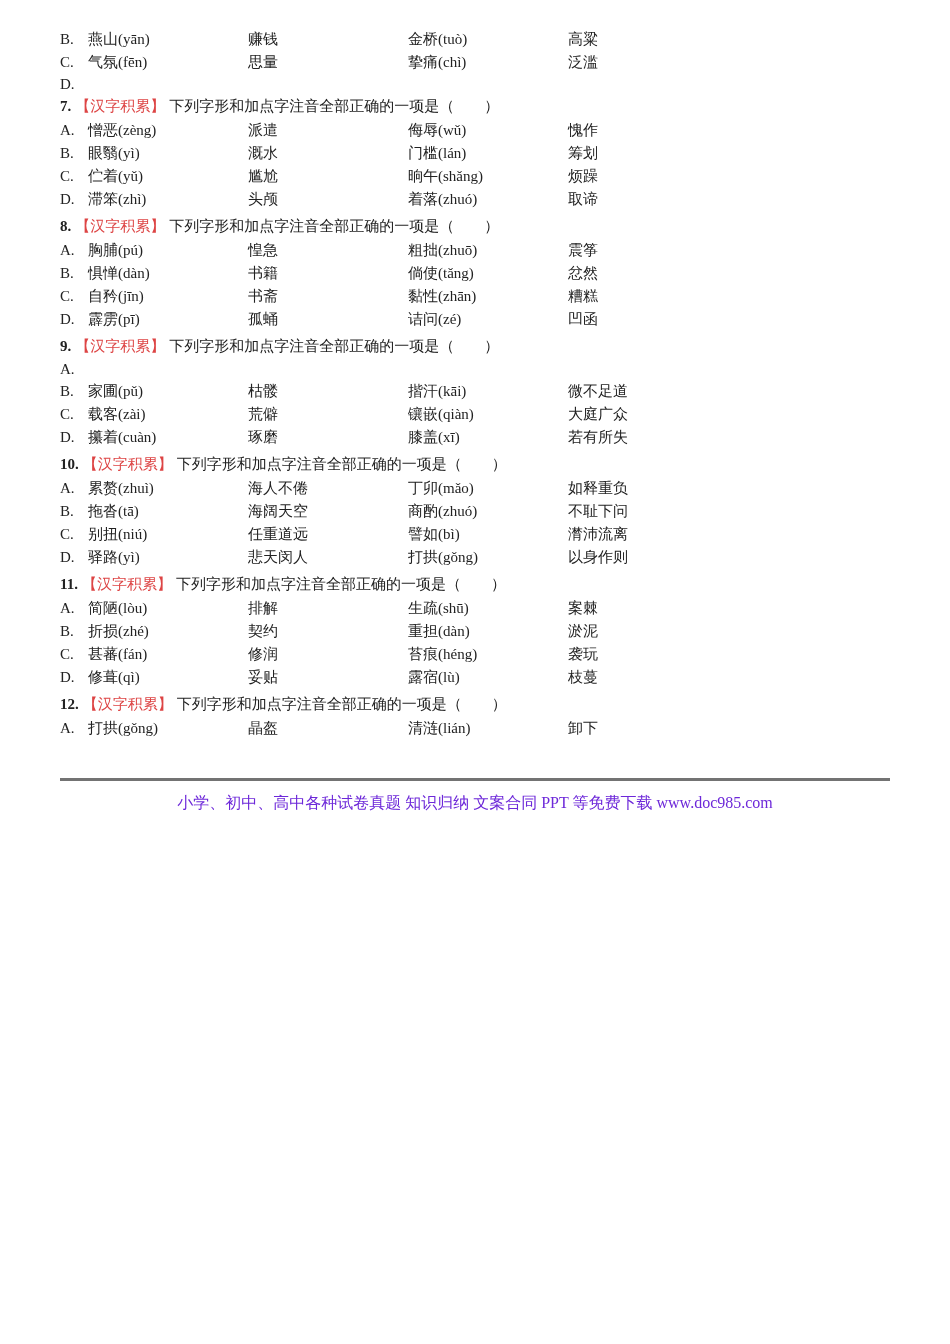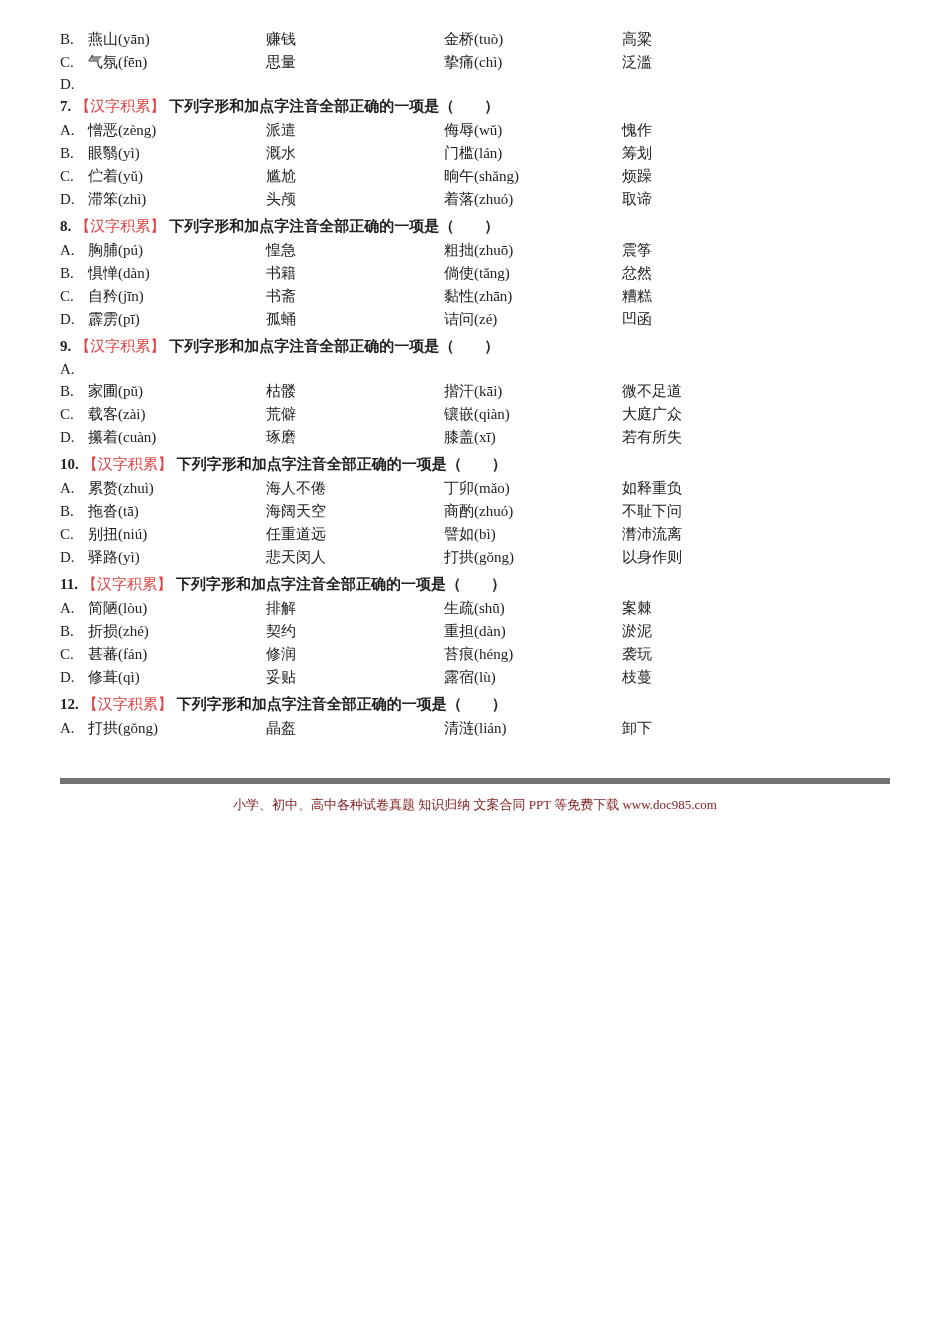--- a/index.html
+++ b/index.html
@@ -22,50 +22,50 @@
     .question-number {
       font-weight: bold;
     }
     .tag {
       color: #d44;
       font-weight: normal;
     }
     .footer {
       text-align: center;
       margin-top: 40px;
-      font-size: 13px;
-      color: #7f1d1d;
-      border-top: 6px solid #737373;
+      font-size: 16px;
+      color: #6d28d9;
+      border-top: 3px solid #737373;
       padding-top: 12px;
     }
     .question-line {
       display: flex;
       align-items: baseline;
       gap: 4px;
       margin-bottom: 5px;
     }
     .intro-text {
-      font-weight: bold;
+      font-weight: normal;
     }
     .section-header {
       margin-bottom: 5px;
     }
     
     .standalone-option {
       display: flex;
       align-items: baseline;
       margin-bottom: 4px;
       padding-left: 0px;
     }
     .standalone-letter {
       min-width: 28px;
     }
     .standalone-items {
       display: flex;
-      gap: 0 48px;
+      gap: 0 30px;
       flex-wrap: wrap;
     }
     .item-block {
       display: inline-block;
       min-width: 130px;
     }
   </style>
 </head>
 <body>
 

